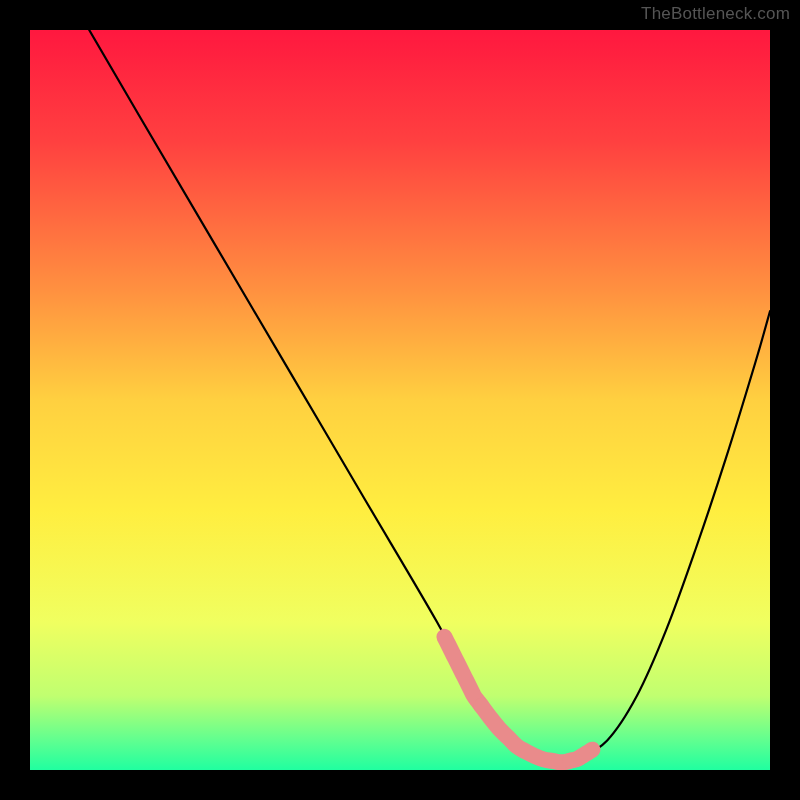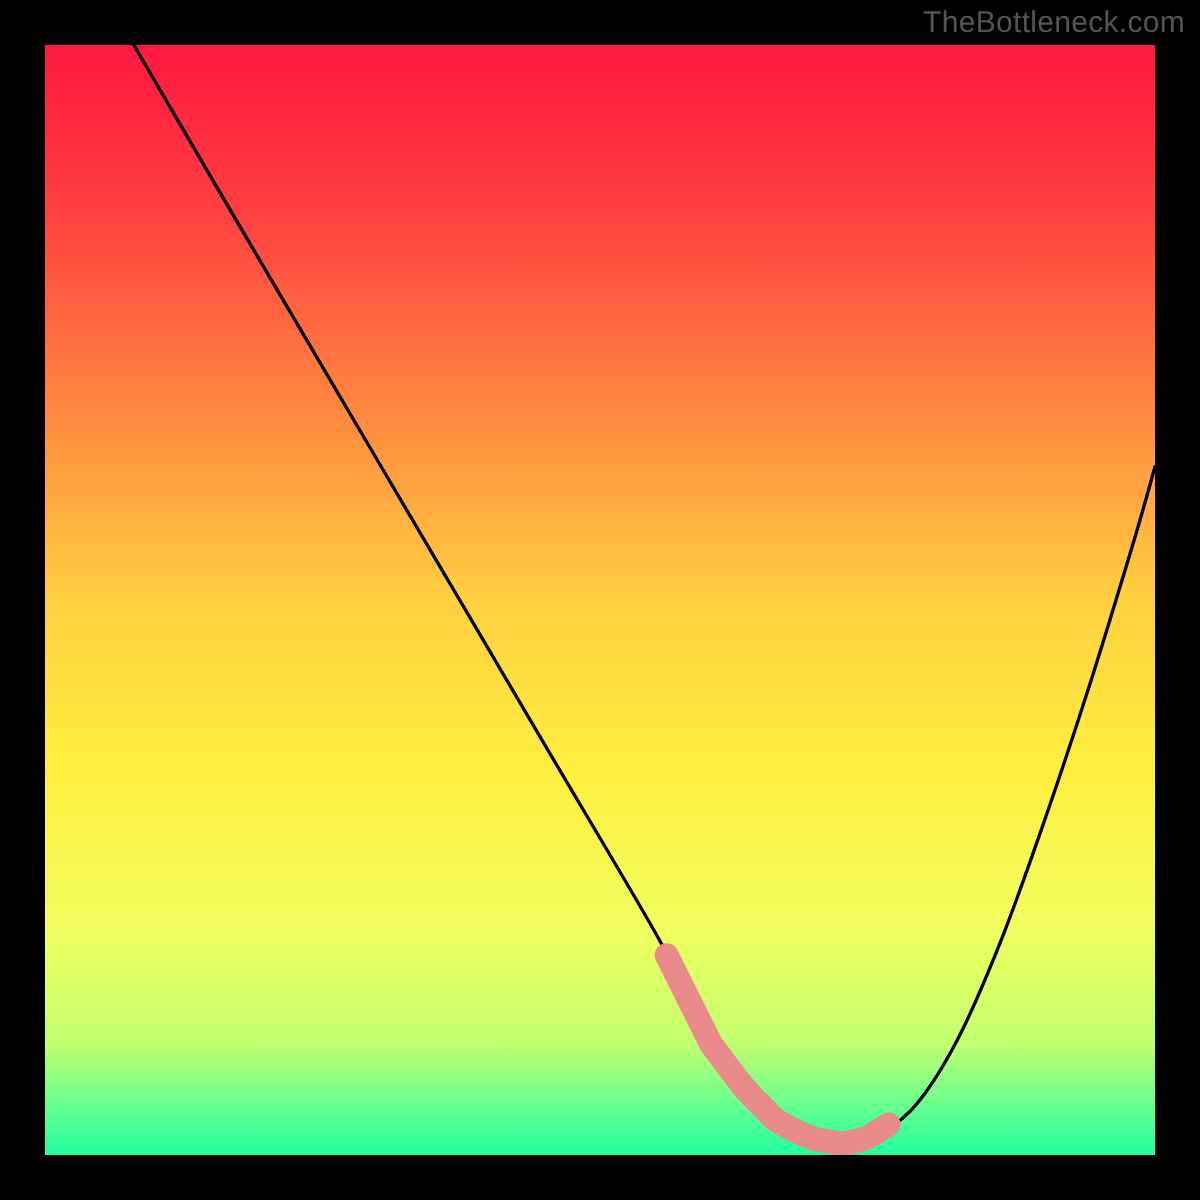--- a/index.html
+++ b/index.html
@@ -14,21 +14,21 @@
     position: relative;
     width: 800px;
     height: 800px;
   }
   .watermark {
     position: absolute;
     top: 4px;
     right: 10px;
     color: #555;
     font-family: Arial, Helvetica, sans-serif;
-    font-size: 20px;
+    font-size: 17px;
     font-weight: 400;
     z-index: 5;
     letter-spacing: 0.2px;
   }
   svg.plot {
     position: absolute;
     left: 30px;
     top: 30px;
     width: 740px;
     height: 740px;

